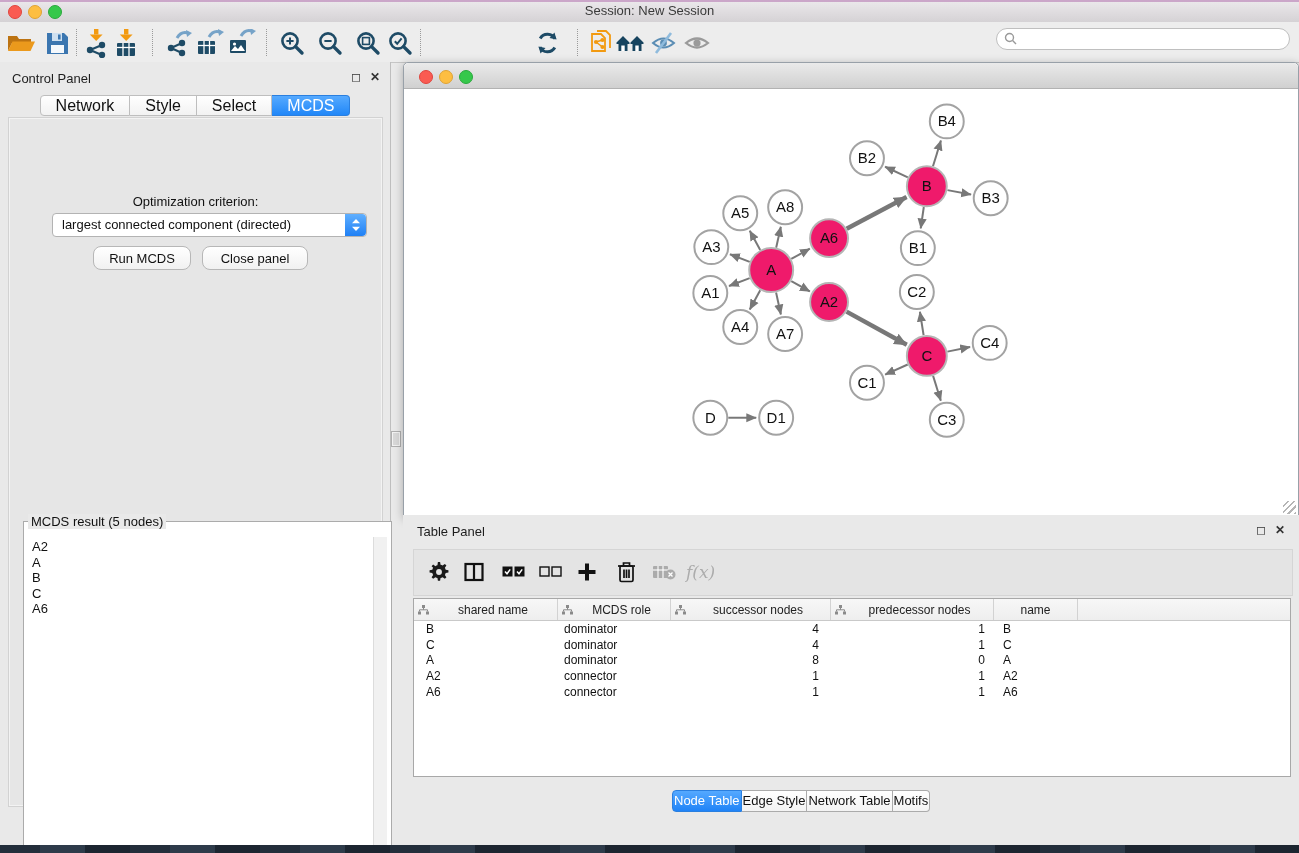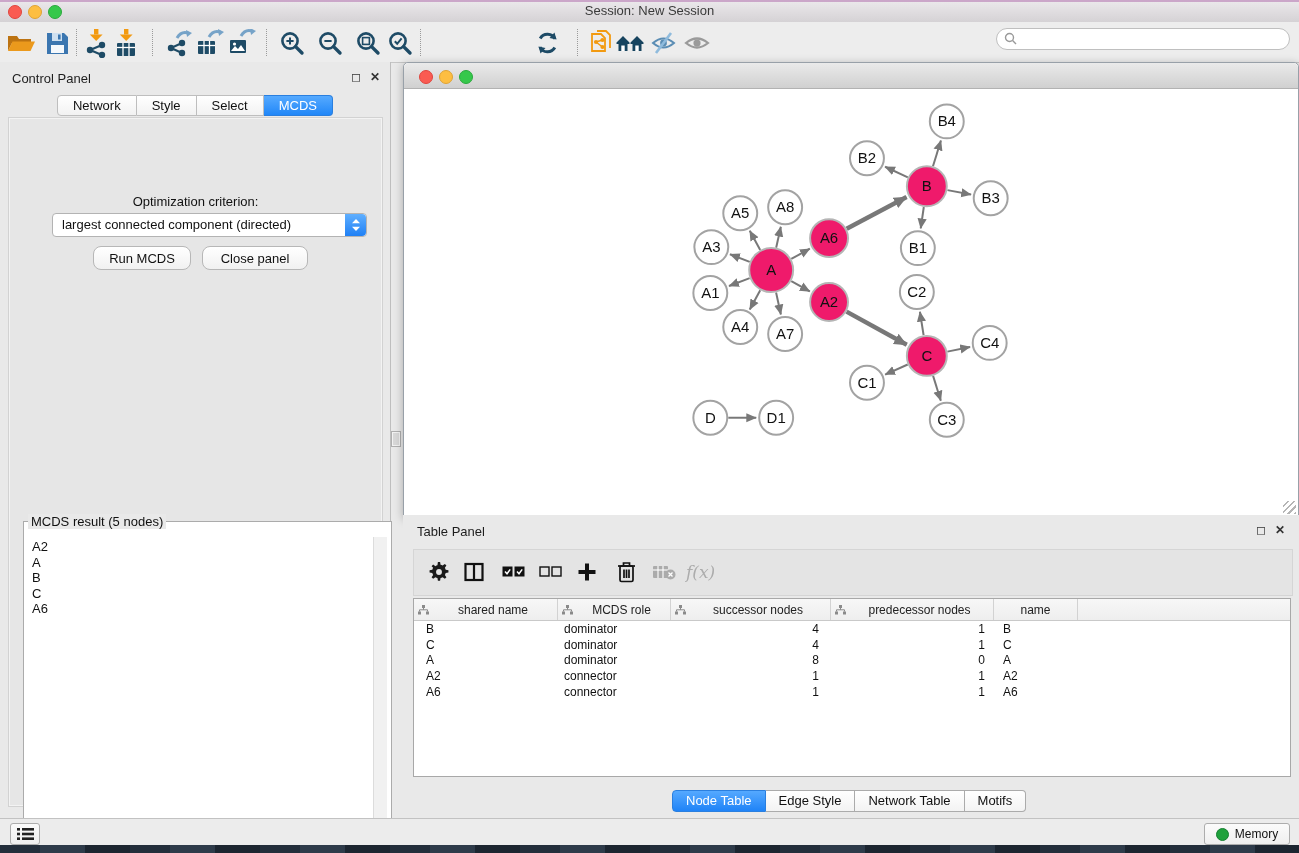--- a/index.html
+++ b/index.html
@@ -25,21 +25,21 @@
     border:1px solid #BFBFBF;border-radius:11px;}
   .searchbox svg{position:absolute;left:7px;top:3px;}
   .searchbox input{position:absolute;left:24px;top:1px;width:258px;height:16px;border:0;outline:none;
     font-size:12px;background:transparent;font-family:"Liberation Sans",sans-serif;}
   
   .control-panel{position:absolute;left:0;top:62px;width:390px;height:756px;
     background:#E9E9E9;border-right:1px solid #BEBEBE;}
   .panel-head{position:absolute;left:12px;top:9px;font-size:13px;color:#1d1d1d;}
   .wbtn{position:absolute;top:9px;font-size:12px;color:#333;line-height:12px;cursor:default;}
   .cp-tabs{position:absolute;left:0;top:33px;width:390px;display:flex;justify-content:center;}
-  .cp-tab{height:19px;line-height:19px;padding:0 15px;font-size:13px;color:#111;
+  .cp-tab{height:19px;line-height:19px;padding:0 15px;font-size:16px;color:#111;
     background:linear-gradient(#FFFFFF,#F2F2F2);border:1px solid #BEBEBE;border-left-width:0;}
   .cp-tab:first-child{border-left-width:1px;border-radius:4px 0 0 4px;}
   .cp-tab:last-child{border-radius:0 4px 4px 0;}
   .cp-tab.active{background:linear-gradient(#56AAFF,#2187F8);color:#fff;border-color:#2A7FDF;}
   .cp-content{position:absolute;left:8px;top:55px;width:373px;height:688px;
     background:#E6E6E6;border:1px solid #D2D2D2;box-shadow:0 0 0 1px #F3F3F3 inset;}
   .opt-label{position:absolute;left:0;width:100%;top:76px;text-align:center;font-size:13px;color:#111;}
   .dropdown{position:absolute;left:43px;top:95px;width:313px;height:22px;background:#fff;
     border:1px solid #B3B3B3;border-radius:4px;}
   .dropdown .val{position:absolute;left:9px;top:3px;font-size:13px;color:#111;white-space:nowrap;}
@@ -73,21 +73,21 @@
   .tpi{position:absolute;top:9px;height:26px;display:flex;align-items:center;}
   .fx{font-family:"DejaVu Serif",serif;font-style:italic;font-size:17px;color:#ACACAC;}
   .datatable{position:absolute;left:10px;top:83px;width:876px;height:177px;background:#fff;border:1px solid #A8A8A8;}
   .thead{display:flex;height:21px;background:linear-gradient(#F7F7F7,#EEEEEE);border-bottom:1px solid #C9C9C9;}
   .th{display:flex;align-items:center;font-size:12px;color:#222;border-right:1px solid #D2D2D2;box-sizing:border-box;}
   .th svg{margin-left:4px;}
   .th .lbl{flex:1;text-align:center;padding:0 4px;}
   .tr{display:flex;height:15.8px;align-items:center;}
   .td{font-size:12px;color:#111;box-sizing:border-box;white-space:nowrap;overflow:hidden;}
   .bottom-tabs{position:absolute;left:269px;top:275px;display:flex;}
-  .bt-tab{height:20px;line-height:20px;padding:0 13px;font-size:13px;color:#111;
+  .bt-tab{height:20px;line-height:20px;padding:0 1px;font-size:13px;color:#111;
     background:linear-gradient(#FFFFFF,#F3F3F3);border:1px solid #ABABAB;border-left-width:0;}
   .bt-tab:first-child{border-left-width:1px;border-radius:4px 0 0 4px;}
   .bt-tab:last-child{border-radius:0 4px 4px 0;}
   .bt-tab.active{background:linear-gradient(#55A9FF,#1F83F7);color:#fff;border-color:#2A7FDF;}
   
   .statusbar{position:absolute;left:0;top:818px;width:1299px;height:27px;
     background:#ECECEC;border-top:1px solid #C2C2C2;}
   .sb-btn{position:absolute;background:linear-gradient(#FBFBFB,#EFEFEF);border:1px solid #ADADAD;
     border-radius:3px;display:flex;align-items:center;justify-content:center;}
   .mem-dot{width:11px;height:11px;border-radius:50%;background:#1FA13C;border:1px solid #158030;margin-right:6px;}
@@ -609,32 +609,14 @@
     </div>
 
     <div class="bottom-tabs">
         <div class="bt-tab active">Node Table</div>
         <div class="bt-tab">Edge Style</div>
         <div class="bt-tab">Network Table</div>
         <div class="bt-tab">Motifs</div>
       </div>
   </div>
 
-  <div class="statusbar">
-    <div class="sb-btn" style="left:10px;top:4px;width:28px;height:20px">
-      <svg width="17" height="14">
-          <g fill="#222">
-            <rect x="0" y="1" width="3" height="2.6"></rect>
-            <rect x="5" y="1" width="12" height="2.6"></rect>
-            <rect x="0" y="5.7" width="3" height="2.6"></rect>
-            <rect x="5" y="5.7" width="12" height="2.6"></rect>
-            <rect x="0" y="10.4" width="3" height="2.6"></rect>
-            <rect x="5" y="10.4" width="12" height="2.6"></rect>
-          </g>
-        </svg>
-    </div>
-    <div class="sb-btn" style="right:9px;top:4px;width:84px;height:20px">
-      <span class="mem-dot"></span>
-      <span class="mem-label">Memory</span>
-    </div>
-  </div>
   <div class="desktop-strip"></div>
 </div>
 
 </body></html>

